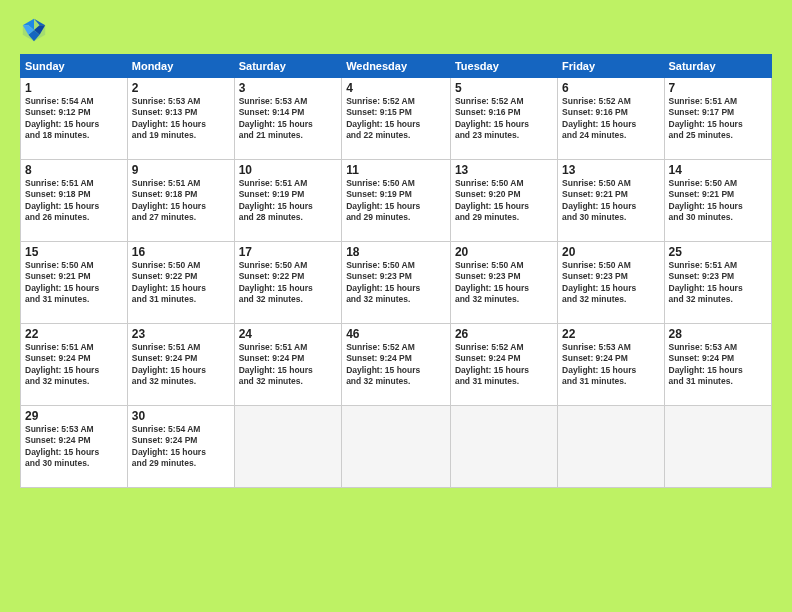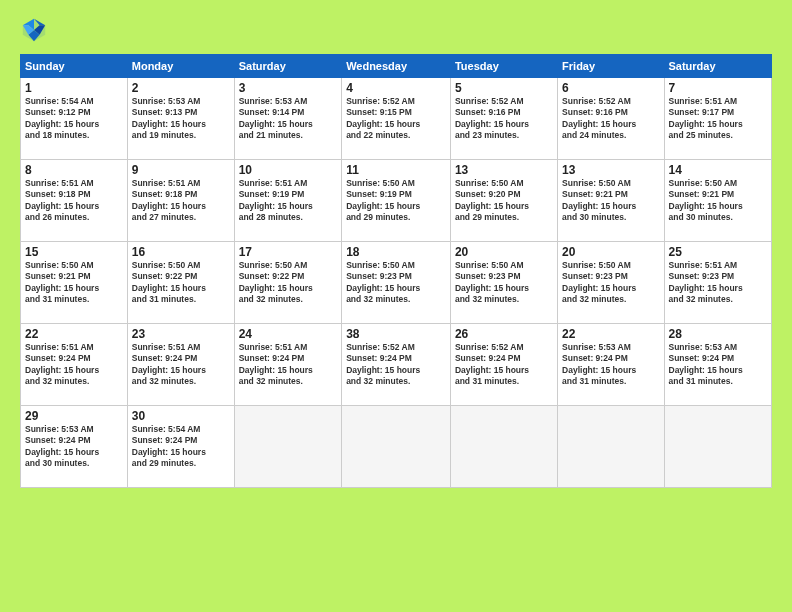--- a/index.html
+++ b/index.html
@@ -227,21 +227,21 @@
           </td>
           <td>
             <span class="day-number">23</span>
             <div class="day-info">Sunrise: 5:51 AM<br>Sunset: 9:24 PM<br>Daylight: 15 hours<br>and 32 minutes.</div>
           </td>
           <td>
             <span class="day-number">24</span>
             <div class="day-info">Sunrise: 5:51 AM<br>Sunset: 9:24 PM<br>Daylight: 15 hours<br>and 32 minutes.</div>
           </td>
           <td>
-            <span class="day-number">38</span>
+            <span class="day-number">46</span>
             <div class="day-info">Sunrise: 5:52 AM<br>Sunset: 9:24 PM<br>Daylight: 15 hours<br>and 32 minutes.</div>
           </td>
           <td>
             <span class="day-number">26</span>
             <div class="day-info">Sunrise: 5:52 AM<br>Sunset: 9:24 PM<br>Daylight: 15 hours<br>and 31 minutes.</div>
           </td>
           <td>
             <span class="day-number">22</span>
             <div class="day-info">Sunrise: 5:53 AM<br>Sunset: 9:24 PM<br>Daylight: 15 hours<br>and 31 minutes.</div>
           </td>

